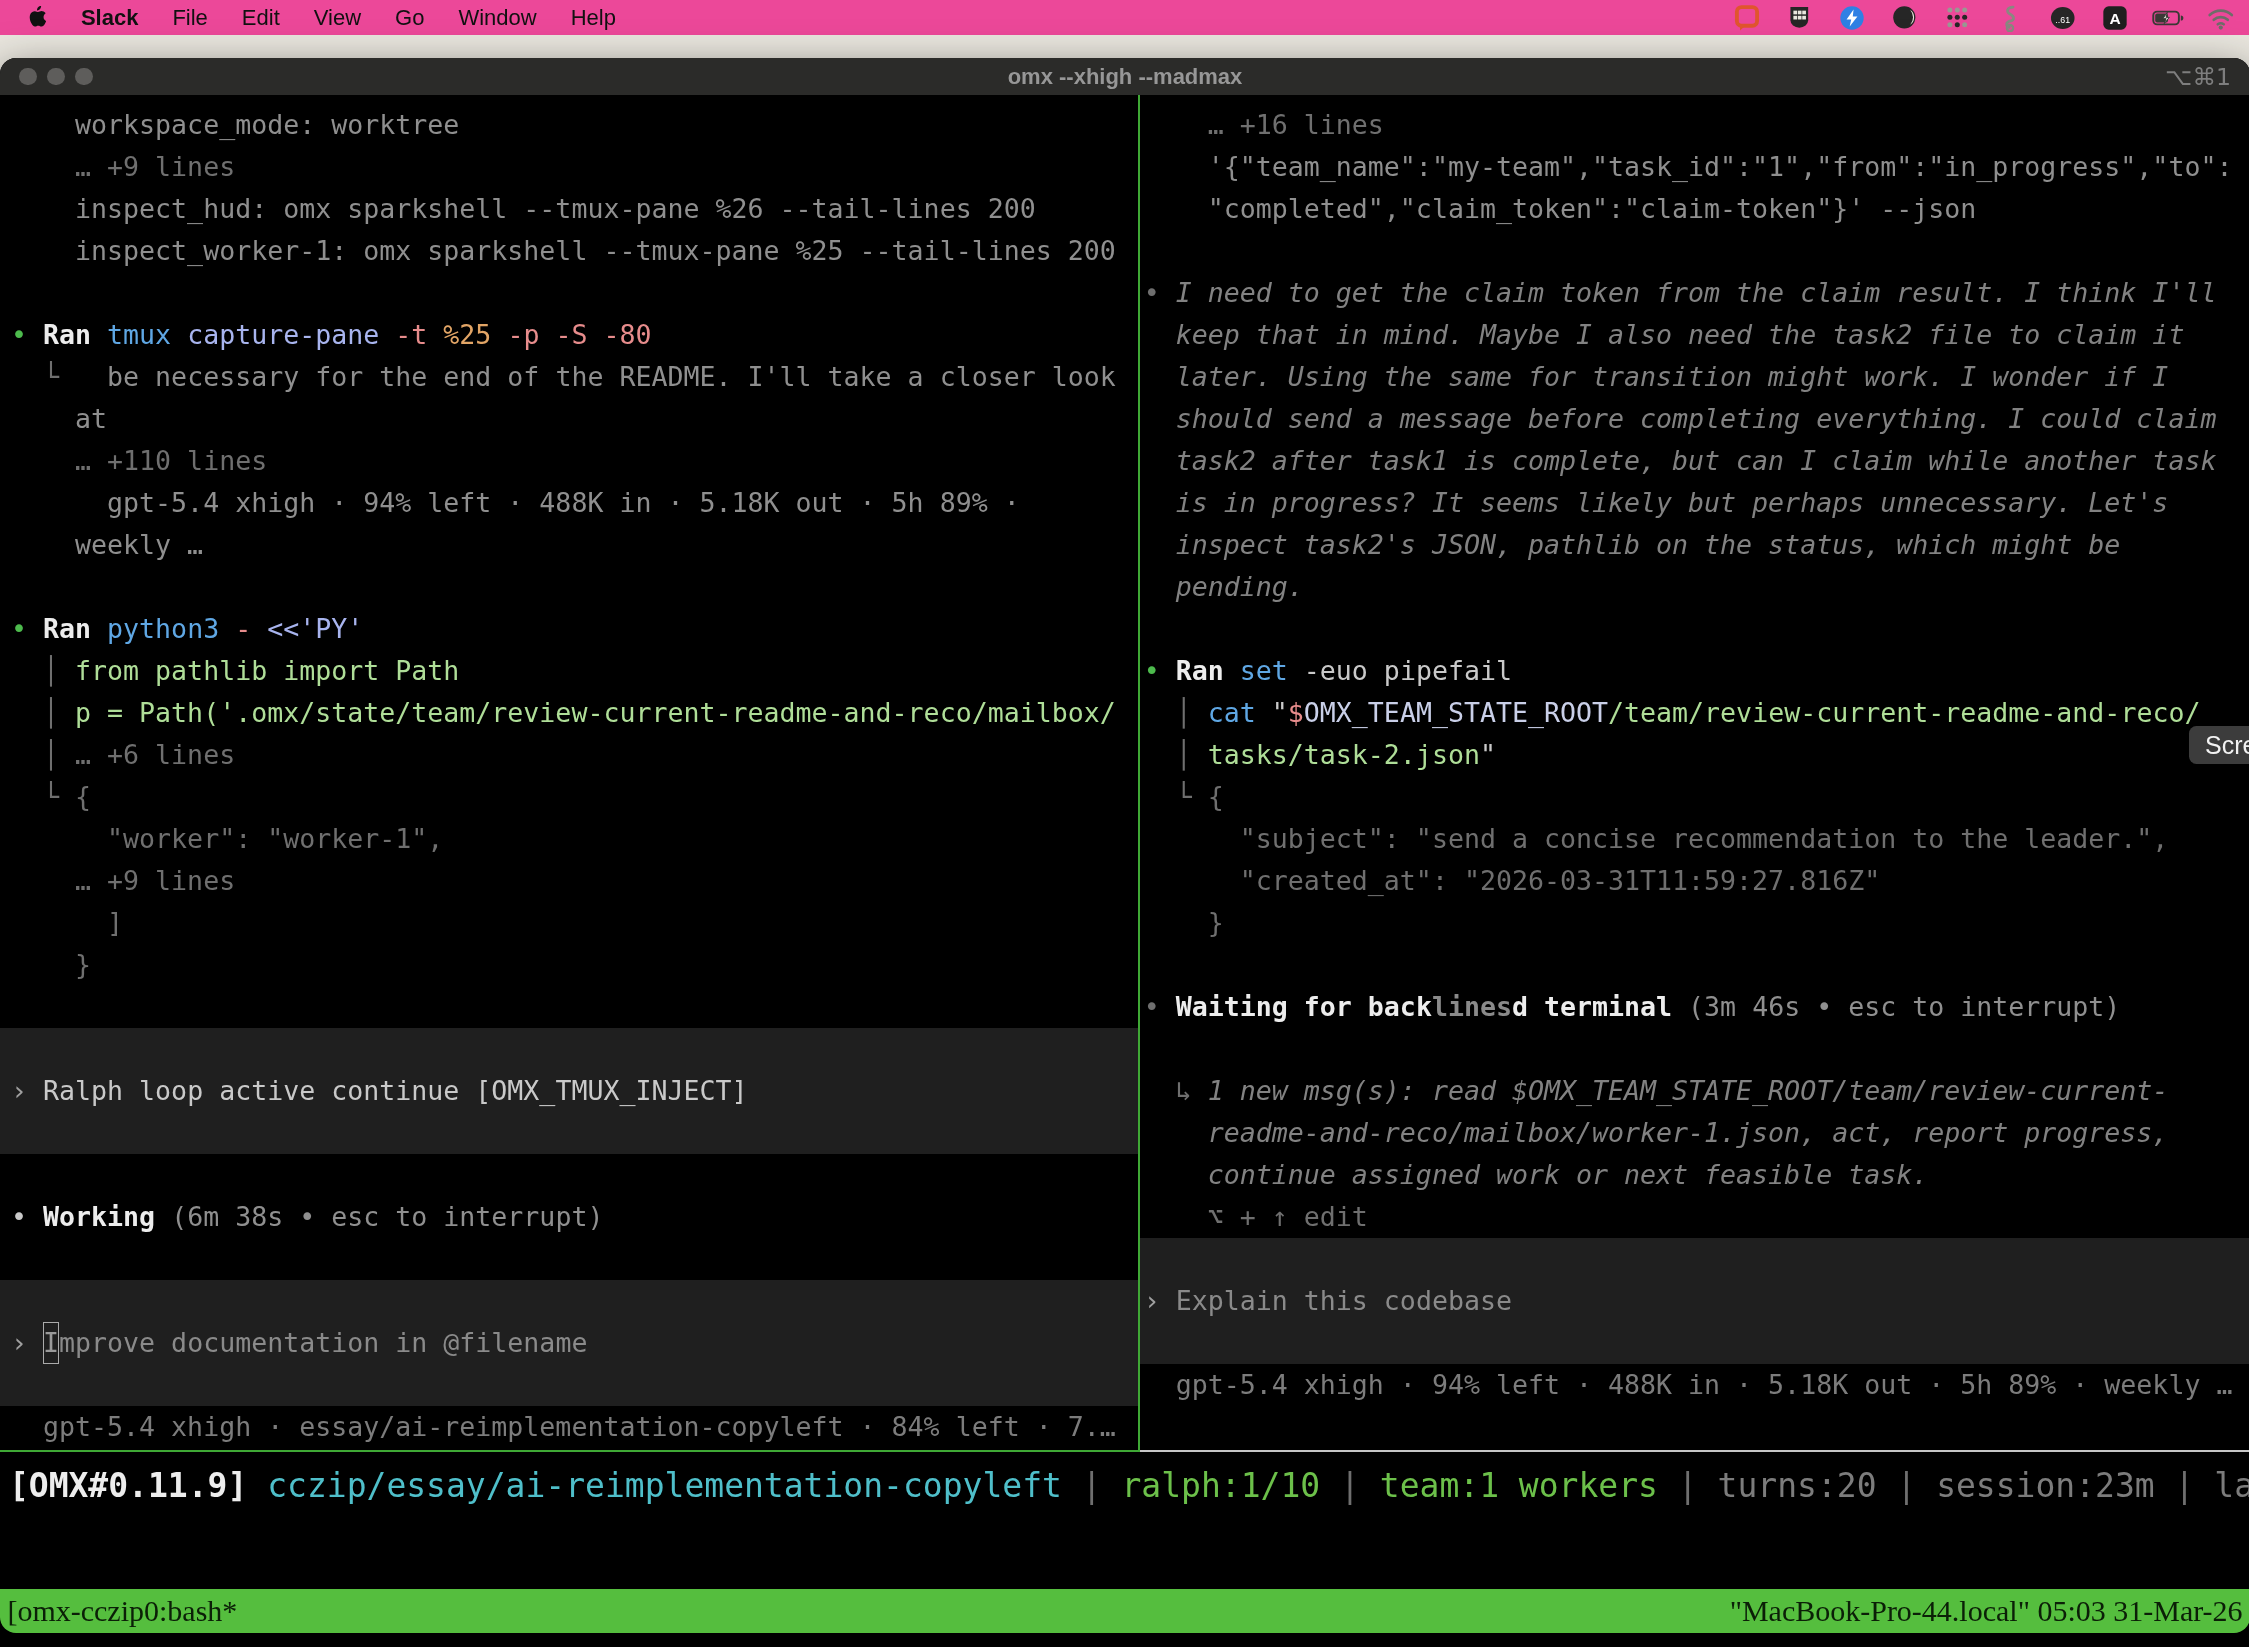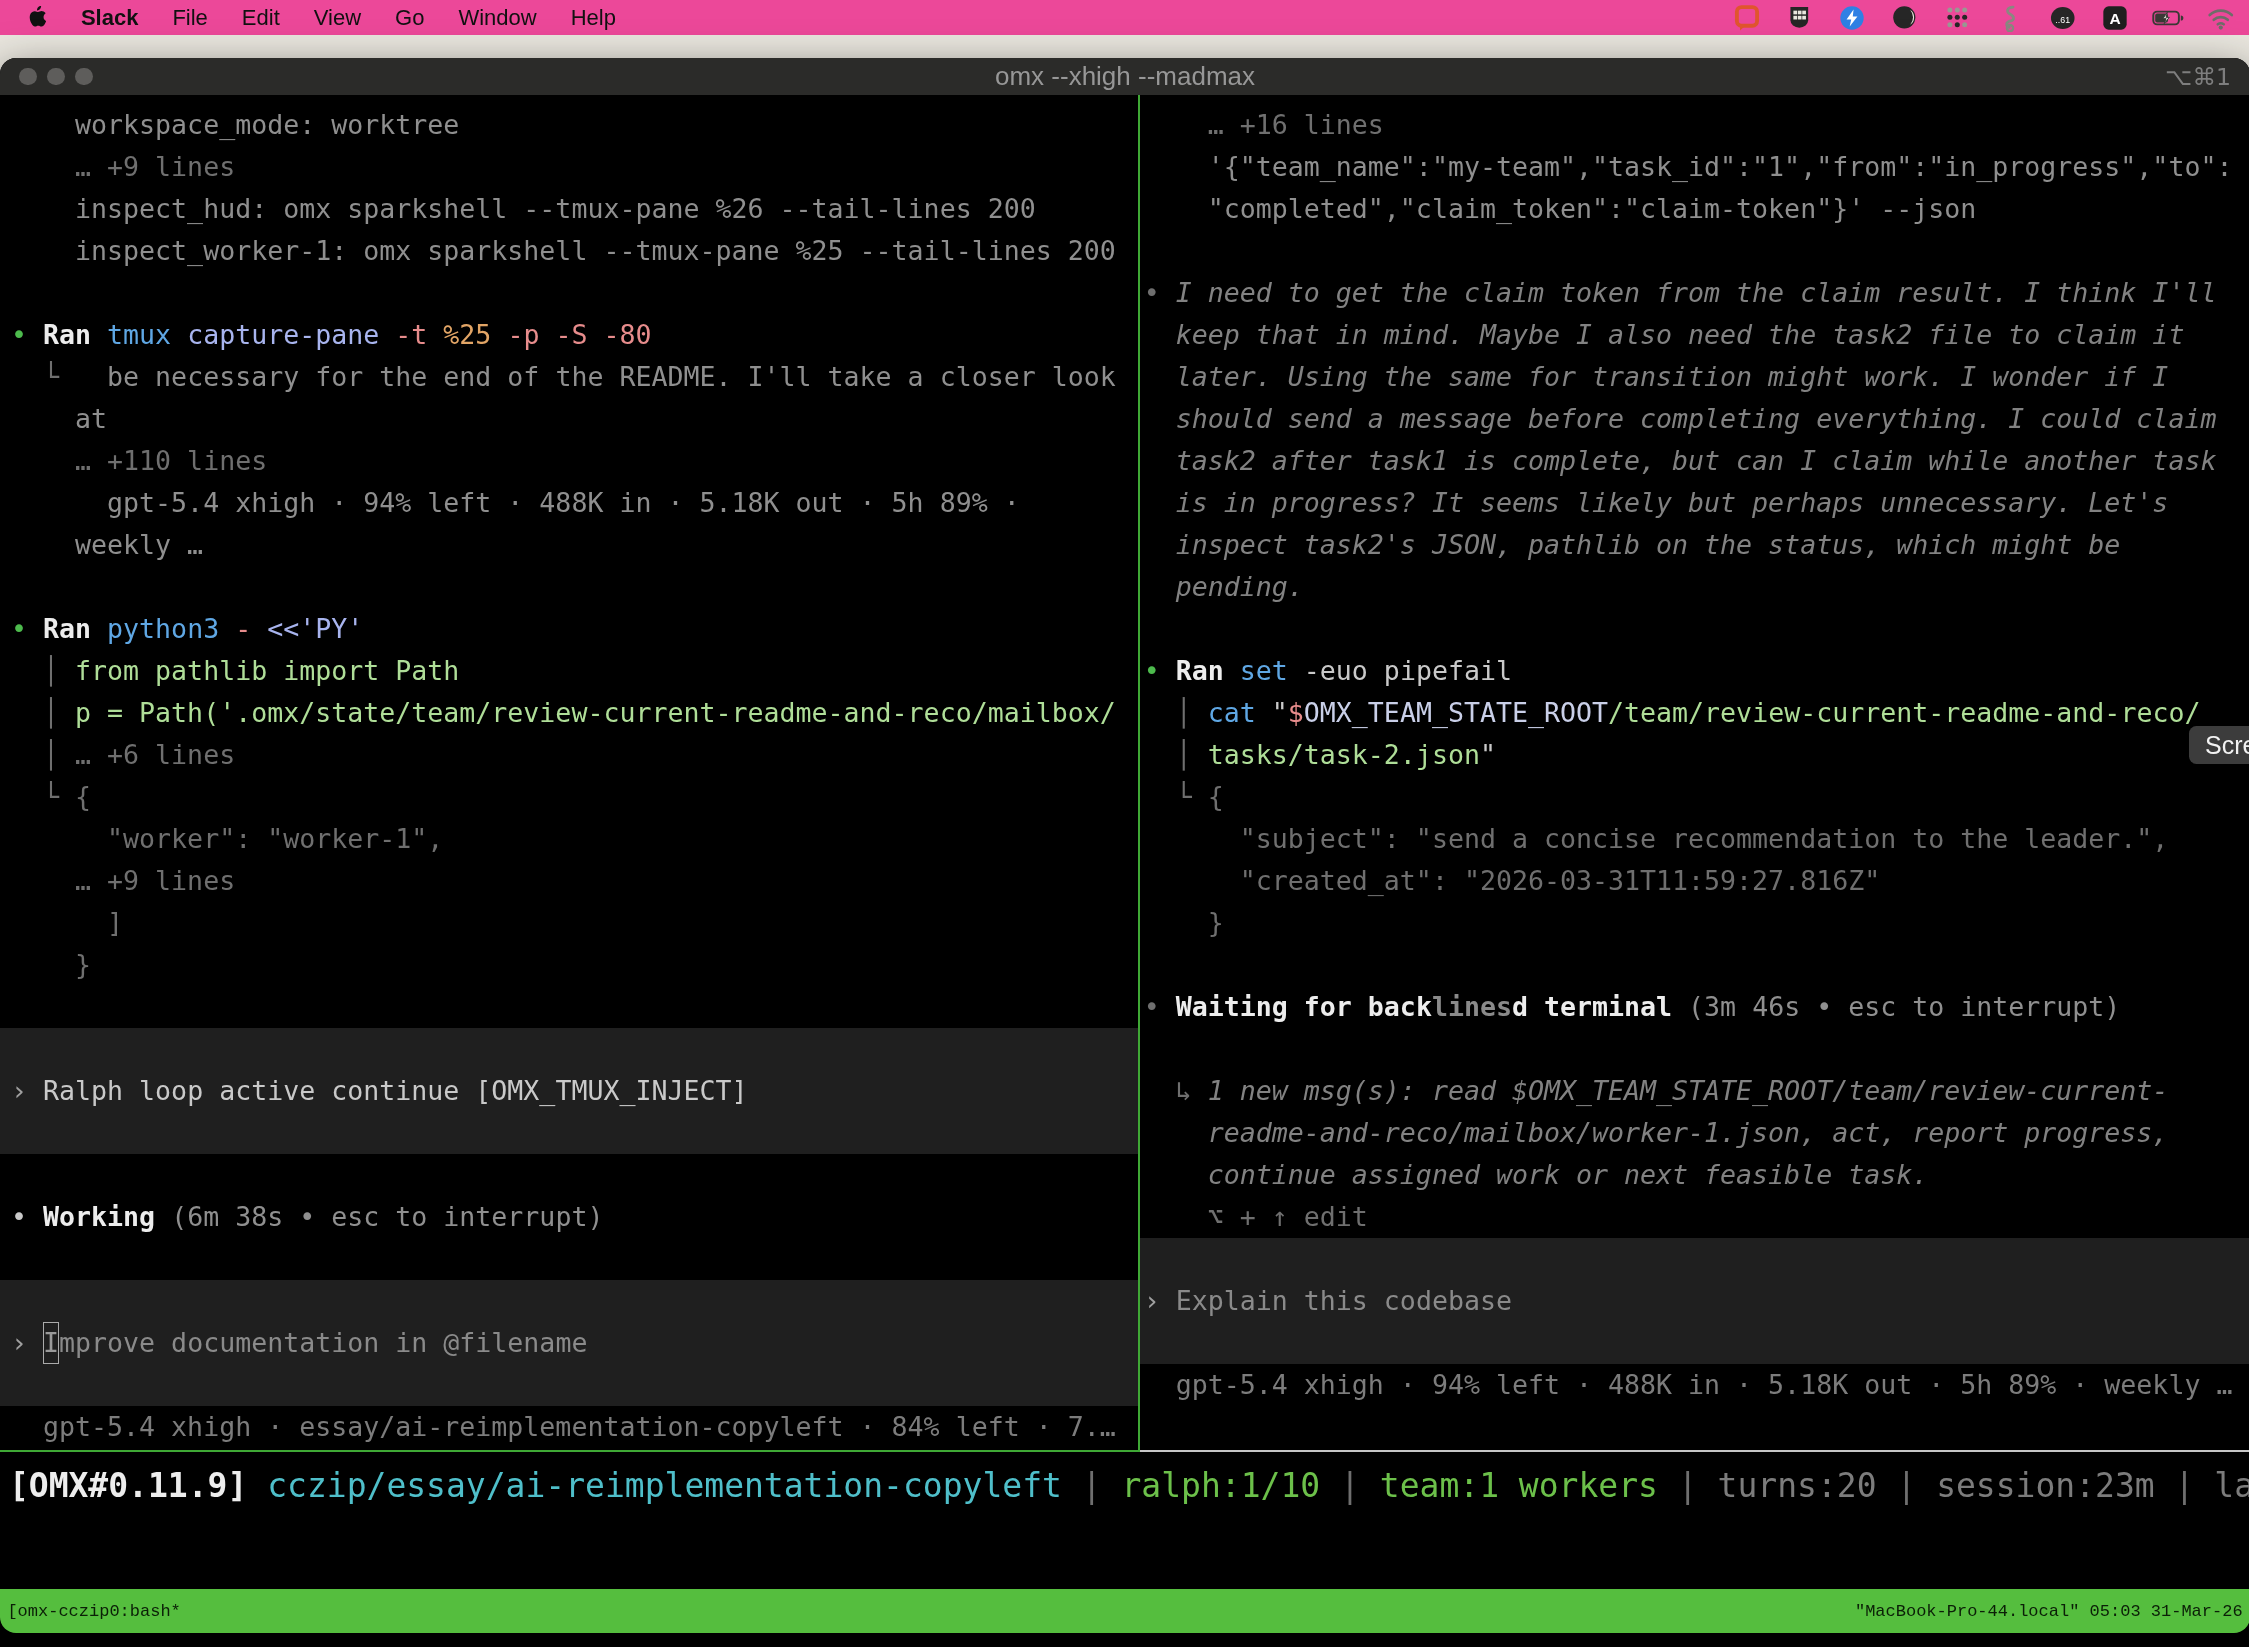--- a/index.html
+++ b/index.html
@@ -21,21 +21,21 @@
 
   
   .window { position:absolute; top:58px; left:0; width:2250px; height:1575px;
             background:#000; border-radius:16px; overflow:hidden;
             box-shadow:0 13.3px 44px rgba(0,0,0,.55); }
   .titlebar { position:absolute; top:0; left:0; width:100%; height:37px; background:#2B2B29;
               display:flex; align-items:center; }
   .traffic { display:flex; gap:10.3px; margin-left:19px; }
   .traffic span { width:17.7px; height:17.7px; border-radius:50%; background:#5E5D5B; display:inline-block; }
   .win-title { position:absolute; left:0; right:0; text-align:center; color:#979797;
-               font-size:26px; font-weight:400; }
+               font-size:22px; font-weight:700; }
   .win-shortcut { position:absolute; right:19px; color:#7E7E7E; font-size:23.6px;
                   font-family:"DejaVu Sans",sans-serif; }
 
   
   .pane { position:absolute; top:37px; height:1360px; overflow:hidden; padding-top:8.9px; }
   #left-pane  { left:0;     width:1138px; padding-left:11px; }
   #right-pane { left:1140px; width:1110px; padding-left:3.7px; }
   .line { height:42px; line-height:42px; white-space:pre;
           font-family:"DejaVu Sans Mono",monospace; font-size:26.6px; color:#8F8F8F; }
   #left-pane .line { margin-left:-11px; padding-left:11px; }
@@ -55,21 +55,21 @@
   .bandtext{color:#C9C9C9} .st{color:#7C7C7C} .cyan{color:#4FBFCA} .grn2{color:#6CC04A}
   .cursor{color:#9A9A9A; outline:1.5px solid #ABABAB; outline-offset:-1.5px; display:inline-block;}
 
   
   .omx-status { position:absolute; left:8.9px; top:1407px; height:42px; line-height:42px; white-space:pre;
                 font-family:"DejaVu Sans Mono",monospace; font-size:33px; }
 
   
   .tmux-bar { position:absolute; left:0; bottom:0; width:100%; height:44px; background:#55BE3E;
               border-radius:0 0 13.3px 13.3px; display:flex; align-items:center; justify-content:space-between;
-              padding:0 7.4px; font-family:Liberation Mono, monospace; font-size:17px; color:#0B1F07; }
+              padding:0 7.4px; font-family:Liberation Serif, serif; font-size:30px; color:#0B1F07; }
 
   
   .tooltip { position:absolute; left:2189px; top:668px; height:38px; width:111px;
              background:#3C3C3C; border-radius:7.4px; display:flex; align-items:center;
              padding-left:16px; color:#F2F2F2; font-size:25px;
              font-family:"Liberation Sans","DejaVu Sans",sans-serif; z-index:5; }
 </style>
 </head>
 <body>
 

